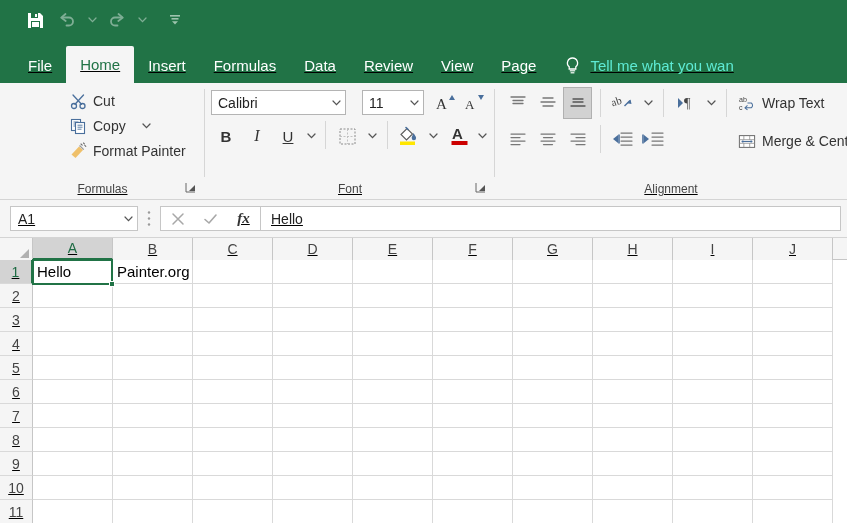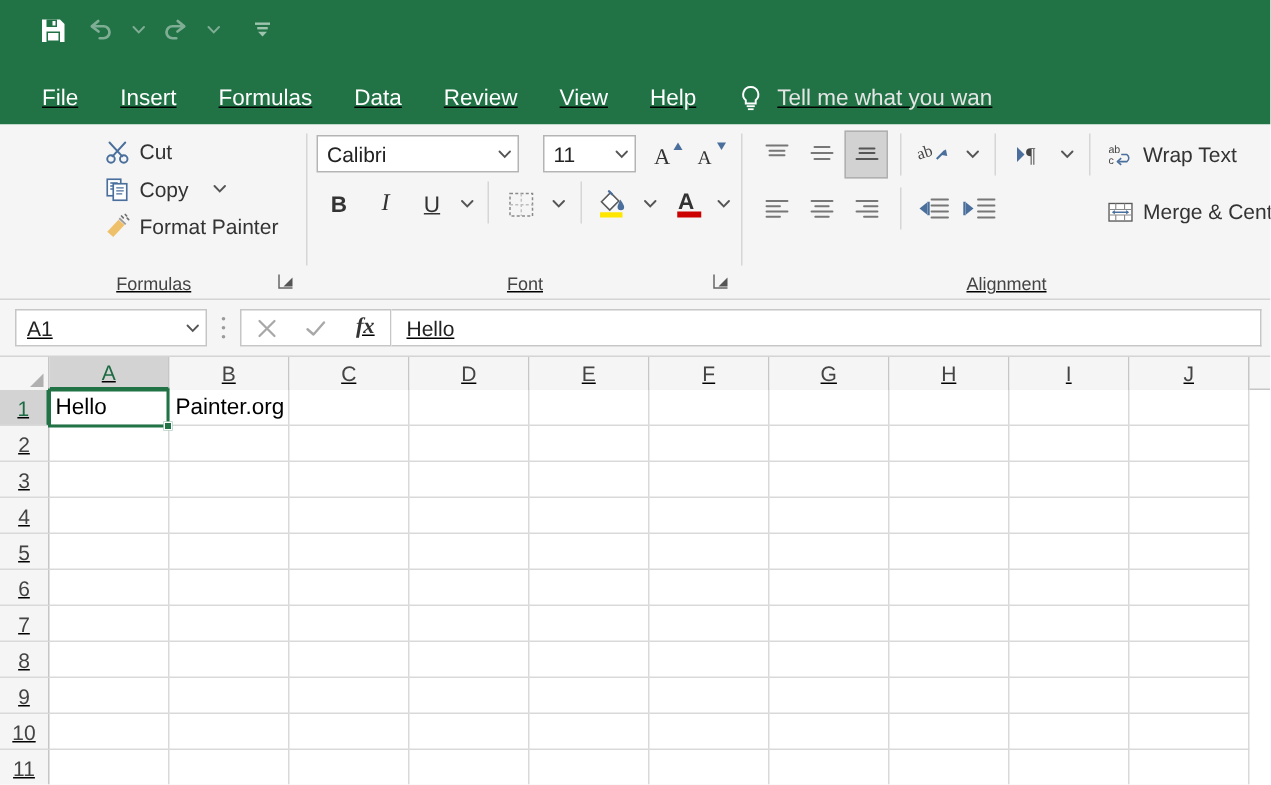--- a/index.html
+++ b/index.html
@@ -53,21 +53,21 @@
   .tab.active {
     background: #f5f5f5;
     color: #217346;
     height: 37px;
     border-radius: 2px 2px 0 0;
   }
   .tellme {
     display: flex; align-items: center; gap: 9px;
     height: 36px;
     margin-left: 14px;
-    color: #e5e5e5;
+    color: #5eead4;
     font-size: 15px;
     white-space: nowrap;
     cursor: pointer;
   }
 
   
   .ribbon {
     height: 117px;
     background: #f5f5f5;
     border-bottom: 1px solid #d4d4d4;
@@ -338,26 +338,27 @@
       <svg width="16" height="16" viewBox="0 0 16 16">
         <rect x="3" y="3" width="10" height="1.6" fill="#9ec4ae"></rect>
         <rect x="4.5" y="6" width="7" height="1.6" fill="#9ec4ae"></rect>
         <path d="M5 9.2 L8 12.4 L11 9.2 Z" fill="#9ec4ae"></path>
       </svg>
     </div>
   </div>
 
   <div class="tabstrip">
     <div class="tab">File</div>
+    <div class="tab active">Home</div>
     <div class="tab">Insert</div>
     <div class="tab">Formulas</div>
     <div class="tab">Data</div>
     <div class="tab">Review</div>
     <div class="tab">View</div>
-    <div class="tab">Help</div>
+    <div class="tab">Page</div>
     <div class="tellme">
       <span>
         <svg width="17" height="19" viewBox="0 0 17 19" style="display:block">
           <path d="M8.5 2 A5 5 0 0 0 5.2 10.8 L5.2 13 L11.8 13 L11.8 10.8 A5 5 0 0 0 8.5 2 Z" stroke="#ffffff" stroke-width="1.3" fill="none"></path>
           <rect x="5.8" y="14.2" width="5.4" height="1.2" fill="#ffffff"></rect>
           <rect x="6.6" y="16.2" width="3.8" height="1.2" fill="#ffffff"></rect>
         </svg>
       </span>
       <span>Tell me what you wan</span>
     </div>

